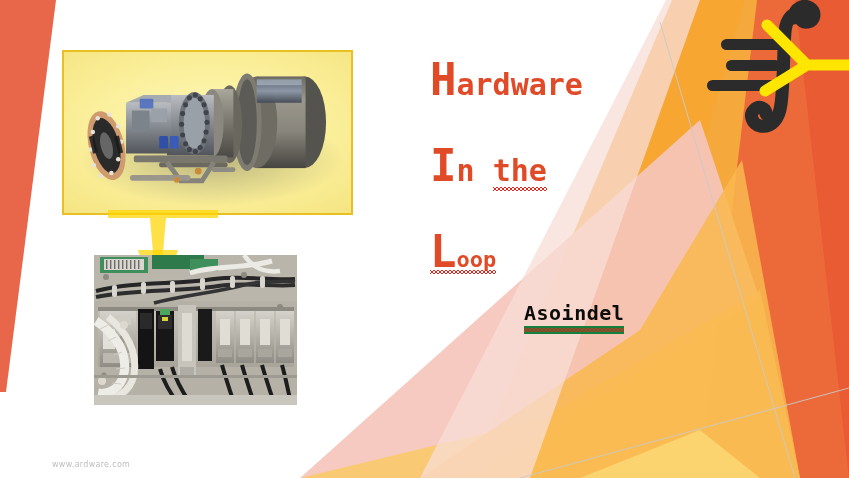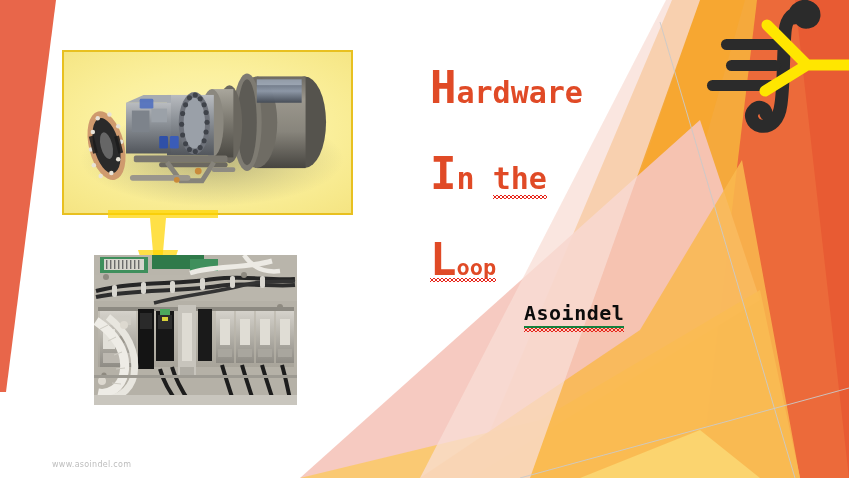--- a/index.html
+++ b/index.html
@@ -70,21 +70,20 @@
     background: #b9b4aa;
   }
   #cabinet-figure svg { display: block; }
 
   
   #title-block {
     position: absolute;
     left: 430px;
     top: 62px;
     width: 260px;
-    margin-top: 8px;
   }
   .title-line {
     font-family: "DejaVu Sans Mono", monospace;
     color: #e04a26;
     font-weight: bold;
     line-height: 1.0;
     white-space: nowrap;
     margin: 0;
   }
   #title-line-1 { font-size: 30px; margin-bottom: 48px; }
@@ -118,21 +117,21 @@
     position: absolute;
     left: 524px;
     top: 301px;
   }
   #brand-name {
     font-family: "DejaVu Sans Mono", monospace;
     font-size: 20px;
     font-weight: bold;
     color: #0b0b0b;
     letter-spacing: 0.5px;
-    border-bottom: 2px solid #15803d;
+    border-bottom: 8px solid #15803d;
     padding-bottom: 1px;
     display: inline-block;
     position: relative;
   }
   #brand-name::after {
     content: "";
     position: absolute;
     left: 0;
     right: 0;
     bottom: -6px;
@@ -443,15 +442,15 @@
   <div id="title-block">
     <div class="title-line" id="title-line-1"><span class="cap">H</span><span>ardware</span></div>
     <div class="title-line" id="title-line-2"><span class="cap">I</span><span>n </span><span class="squiggle">the</span></div>
     <div class="title-line" id="title-line-3"><span class="cap squiggle"><span>L</span><span style="font-size:22px">oop</span></span></div>
   </div>
 
   <div id="brand-block">
     <span id="brand-name">Asoindel</span>
   </div>
 
-  <div id="footer-url">www.asoindel.com</div>
+  <div id="footer-url">www.ardware.com</div>
 
 </div>
 
 </body></html>

